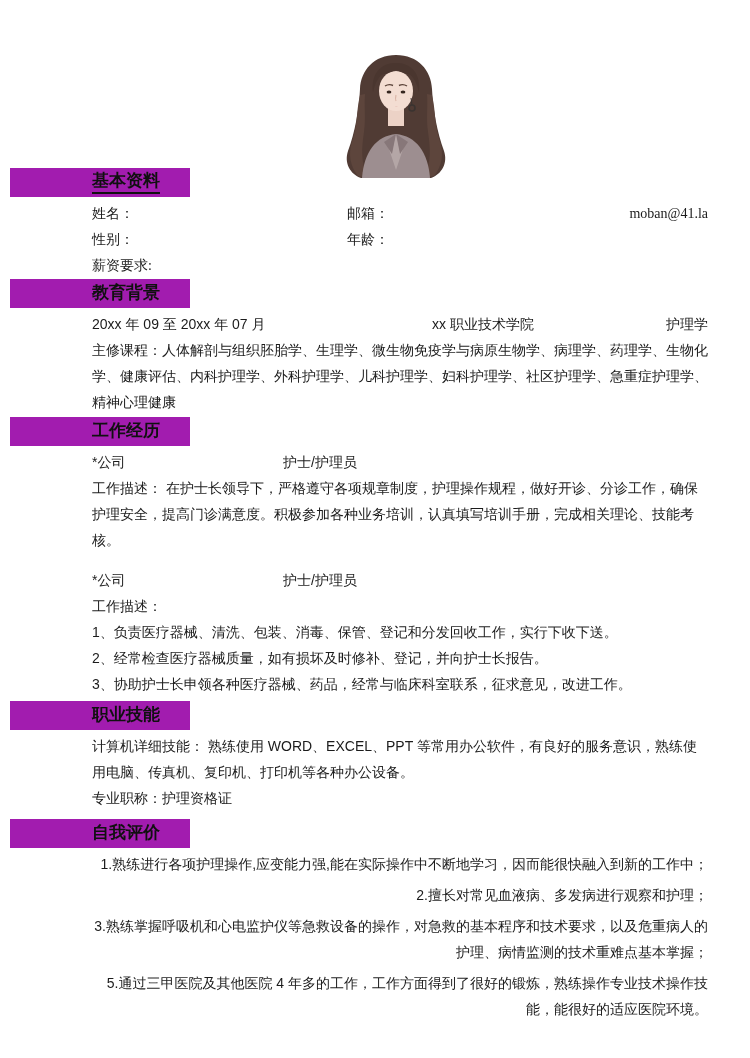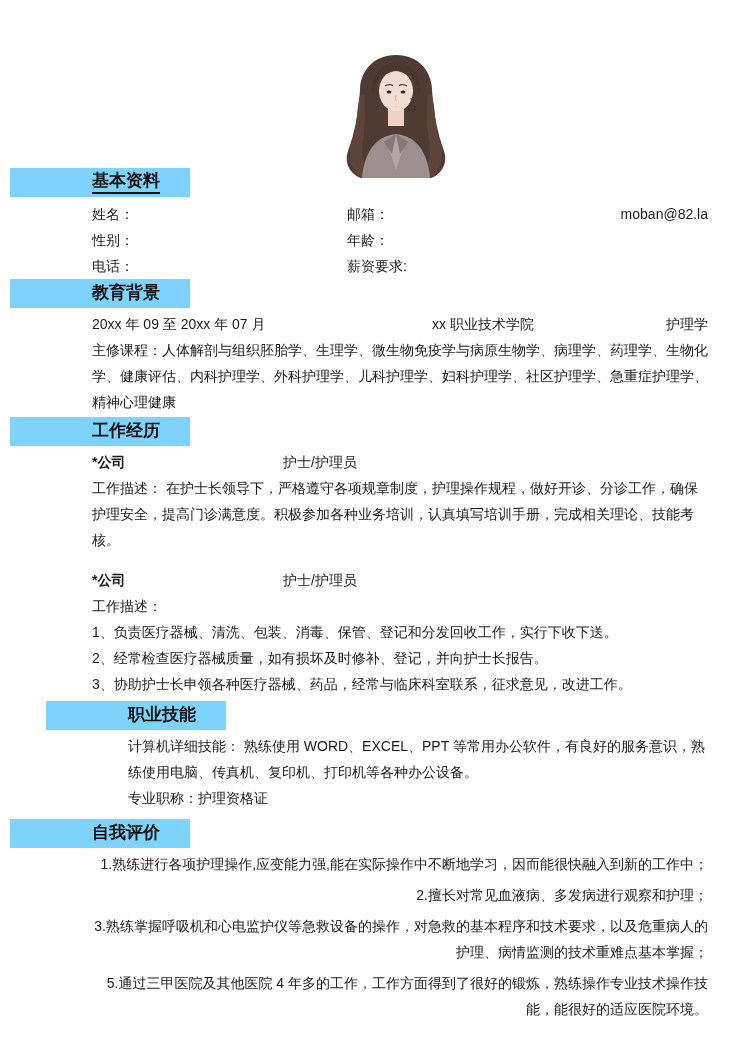--- a/index.html
+++ b/index.html
@@ -16,51 +16,51 @@
   }
   
   .photo-wrap {
     position:absolute; left:334px; top:50px;
     width:124px; height:128px;
   }
   
   .section-bar {
     margin-left:10px;
     width:180px; height:29px;
-    background:#7dd3fc;
+    background:#a21caf;
     display:flex; align-items:center;
     padding-left:82px;
   }
   .section-title {
     font-weight:bold; font-size:17px; color:#101010;
     white-space:nowrap; line-height:1.2;
   }
   .section-title.underlined { border-bottom:2px solid #101010; padding-bottom:1px; }
   
   .body-block { padding-left:92px; padding-right:42px; }
   
   .basic-body { margin-top:4px; }
-  .info-row { display:flex; height:26px; }
+  .info-row { display:flex; height:26px;font-family:Liberation Serif, serif; }
   .info-cell-left { width:255px; display:flex; }
   .info-cell-right { flex:1; display:flex;justify-content:space-between; }
   .info-value { margin-left:2px; }
   
   .sec-basic { margin-top:168px; }
   .sec-edu   { margin-top:0; }
   .sec-work  { margin-top:2px; }
-  .sec-skill { margin-top:4px;padding-left:36px; }
+  .sec-skill { margin-top:4px; }
   .sec-self  { margin-top:8px; }
   .edu-body, .work-body, .skill-body, .self-body { margin-top:3px; }
   
   .edu-row { display:flex;justify-content:space-between; }
   .edu-period { width:238px; }
   .edu-school { width:132px; }
   
   .job-header { display:flex; }
-  .job-company { width:191px; font-weight:bold; }
+  .job-company { width:191px; font-weight:normal; }
   .job2 { margin-top:14px; }
   
   .self-body p { margin-bottom:5px;text-align:right; }
 </style>
 </head>
 <body>
 
 <div id="page">
 
   <div class="photo-wrap">
@@ -102,38 +102,34 @@
       <span class="section-title underlined">基本资料</span>
     </div>
     <div class="body-block basic-body">
       <div class="info-row">
         <span class="info-cell-left">
             <span>姓名：</span>
             <span class="info-value"></span>
           </span>
         <span class="info-cell-right">
             <span>邮箱：</span>
-            <span class="info-value">moban@82.la</span>
+            <span class="info-value">moban@41.la</span>
           </span>
       </div>
       <div class="info-row">
         <span class="info-cell-left">
             <span>性别：</span>
             <span class="info-value"></span>
           </span>
         <span class="info-cell-right">
             <span>年龄：</span>
             <span class="info-value"></span>
           </span>
       </div>
       <div class="info-row">
-        <span class="info-cell-left">
-            <span>电话：</span>
-            <span class="info-value"></span>
-          </span>
         <span class="info-cell-right">
             <span>薪资要求:</span>
             <span class="info-value"></span>
           </span>
       </div>
     </div>
   </div>
 
   <div class="section sec-edu">
     <div class="section-bar">

